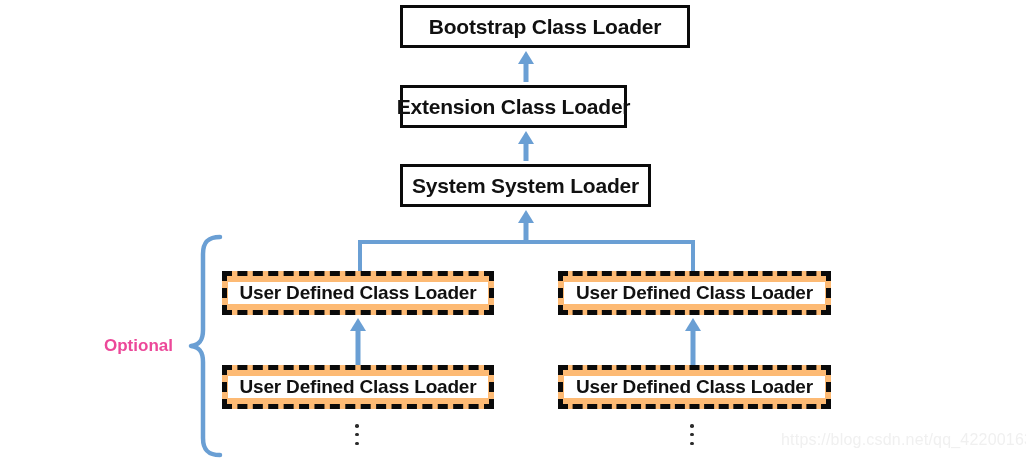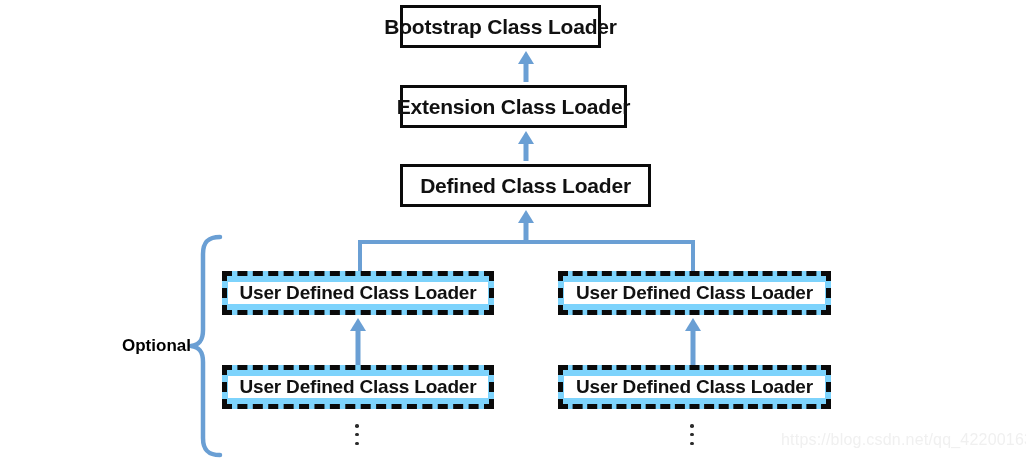--- a/index.html
+++ b/index.html
@@ -31,21 +31,21 @@
     font-weight: bold;
     color: #111111;
     letter-spacing: -0.2px;
     white-space: nowrap;
   }
 
   
   .dashed-box {
     position: absolute;
     box-sizing: border-box;
-    background: #7dd3fc;
+    background: #fdba74;
     display: flex;
     align-items: center;
     justify-content: center;
     font-size: 19px;
     font-weight: bold;
     color: #111111;
     letter-spacing: -0.2px;
     white-space: nowrap;
   }
   .dashed-box .dbx-top,
@@ -115,23 +115,22 @@
   .brace {
     position: absolute;
     pointer-events: none;
   }
 
   
   .optional-label {
     position: absolute;
     font-size: 17px;
     font-weight: bold;
-    color: #000000;
-    white-space: nowrap;
-    margin-left: 18px;
+    color: #ec4899;
+    white-space: nowrap;
   }
 
   
   .vdots {
     position: absolute;
     display: flex;
     flex-direction: column;
     align-items: center;
     justify-content: space-between;
     height: 21px;
@@ -151,30 +150,30 @@
     color: #f0f0f0;
     white-space: nowrap;
     letter-spacing: 0.2px;
   }
 </style>
 </head>
 <body>
 
 <div id="canvas">
 
-  <div class="solid-box" style="left:400px; top:5px; width:201px; height:43px;">
+  <div class="solid-box" style="left:400px; top:5px; width:290px; height:43px;">
     <span>Bootstrap Class Loader</span>
   </div>
 
   <div class="solid-box" style="left:400px; top:85px; width:227px; height:43px;">
     <span>Extension Class Loader</span>
   </div>
 
   <div class="solid-box" style="left:400px; top:164px; width:251px; height:43px;">
-    <span>Defined Class Loader</span>
+    <span>System System Loader</span>
   </div>
 
   <div class="arrow-up" style="left:518px; top:51px; width:16px; height:31px;">
     <span class="head"></span>
     <span class="shaft"></span>
   </div>
 
   <div class="arrow-up" style="left:518px; top:131px; width:16px; height:30px;">
     <span class="head"></span>
     <span class="shaft"></span>

